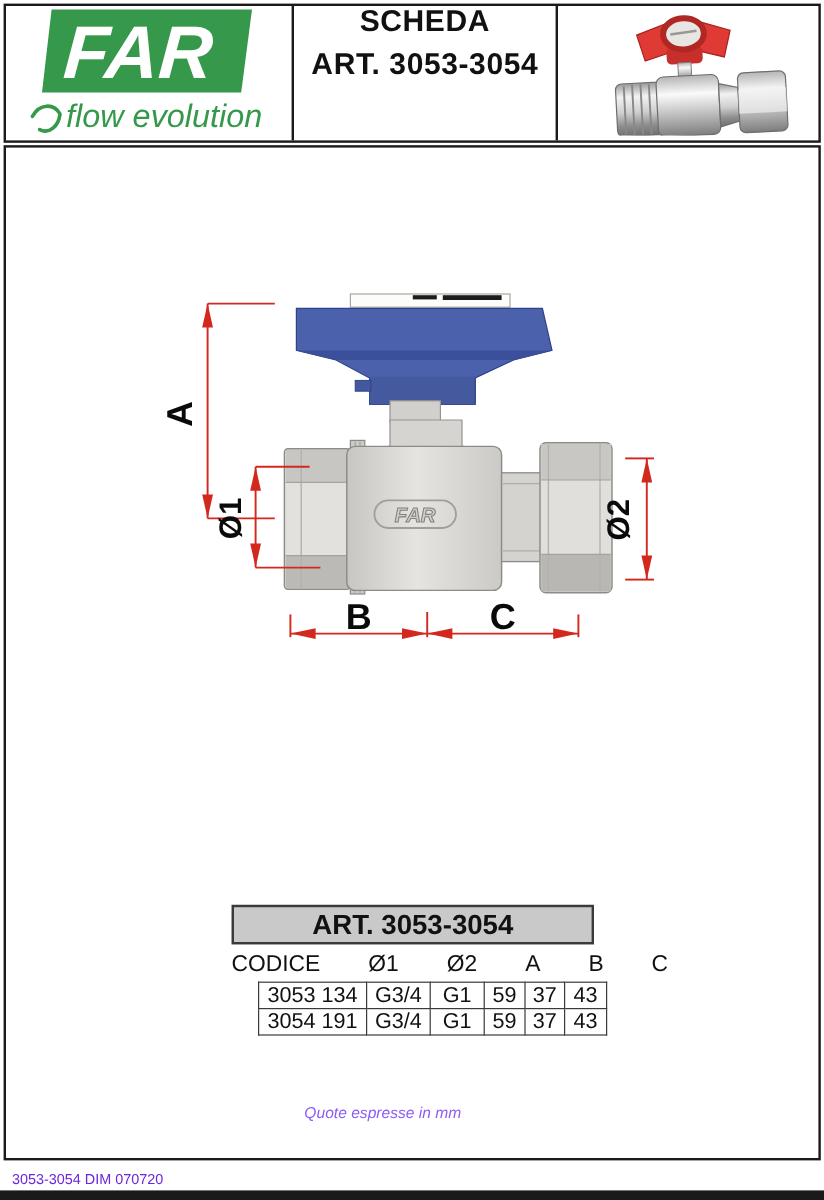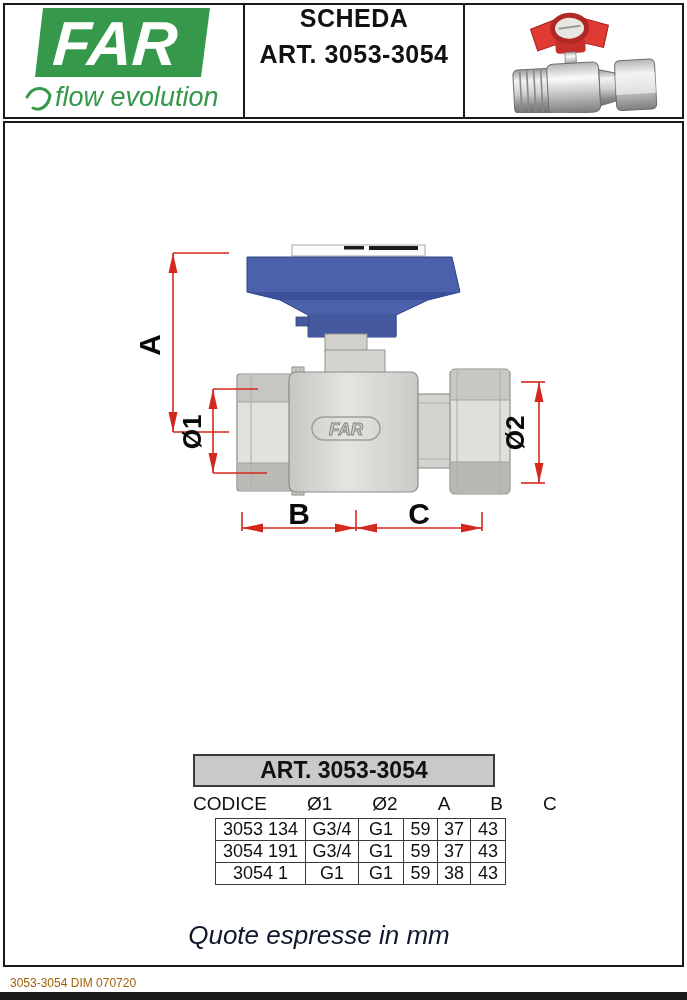--- a/index.html
+++ b/index.html
@@ -46,24 +46,24 @@
     table-layout:fixed;font-size:18px;margin-left:22px;
   }
   table.dim-table td{
     border:1.5px solid #3a3a3a;text-align:center;height:21px;
     padding:0;background:#fff;
   }
   .cw-0{width:89px;}.cw-1{width:52px;}.cw-2{width:44px;}
   .cw-3{width:33px;}.cw-4{width:32px;}.cw-5{width:34px;}
   .units-note{
     position:absolute;left:0;top:920px;width:638px;text-align:center;
-    font-style:italic;font-size:26px;color:#0f172a;
-  }
-  
-  .footer-text{position:absolute;left:10px;top:976px;font-size:12px;color:#a16207;}
+    font-style:italic;font-size:13px;color:#8b5cf6;
+  }
+  
+  .footer-text{position:absolute;left:10px;top:976px;font-size:12px;color:#6d28d9;}
   .bottom-bar{position:absolute;left:0;top:992px;width:687px;height:8px;background:#1a1a1a;}
 </style>
 </head>
 <body>
 
 <div class="header-box">
 
   <div class="logo-cell">
     <svg width="238" height="108" viewBox="0 0 238 108">
       <polygon points="38,3 205,3 196,72 30,72" fill="#35984a"></polygon>
@@ -252,27 +252,19 @@
       <td class="cw-5">43</td>
     </tr>
     <tr>
       <td>3054 191</td>
       <td>G3/4</td>
       <td>G1</td>
       <td>59</td>
       <td>37</td>
       <td>43</td>
     </tr>
-    <tr>
-      <td>3054 1</td>
-      <td>G1</td>
-      <td>G1</td>
-      <td>59</td>
-      <td>38</td>
-      <td>43</td>
-    </tr>
   </tbody>
 </table>
 
 <div class="units-note">Quote espresse in mm</div>
 
 <div class="footer-text">3053-3054 DIM 070720</div>
 <div class="bottom-bar"></div>
 
 </body></html>

